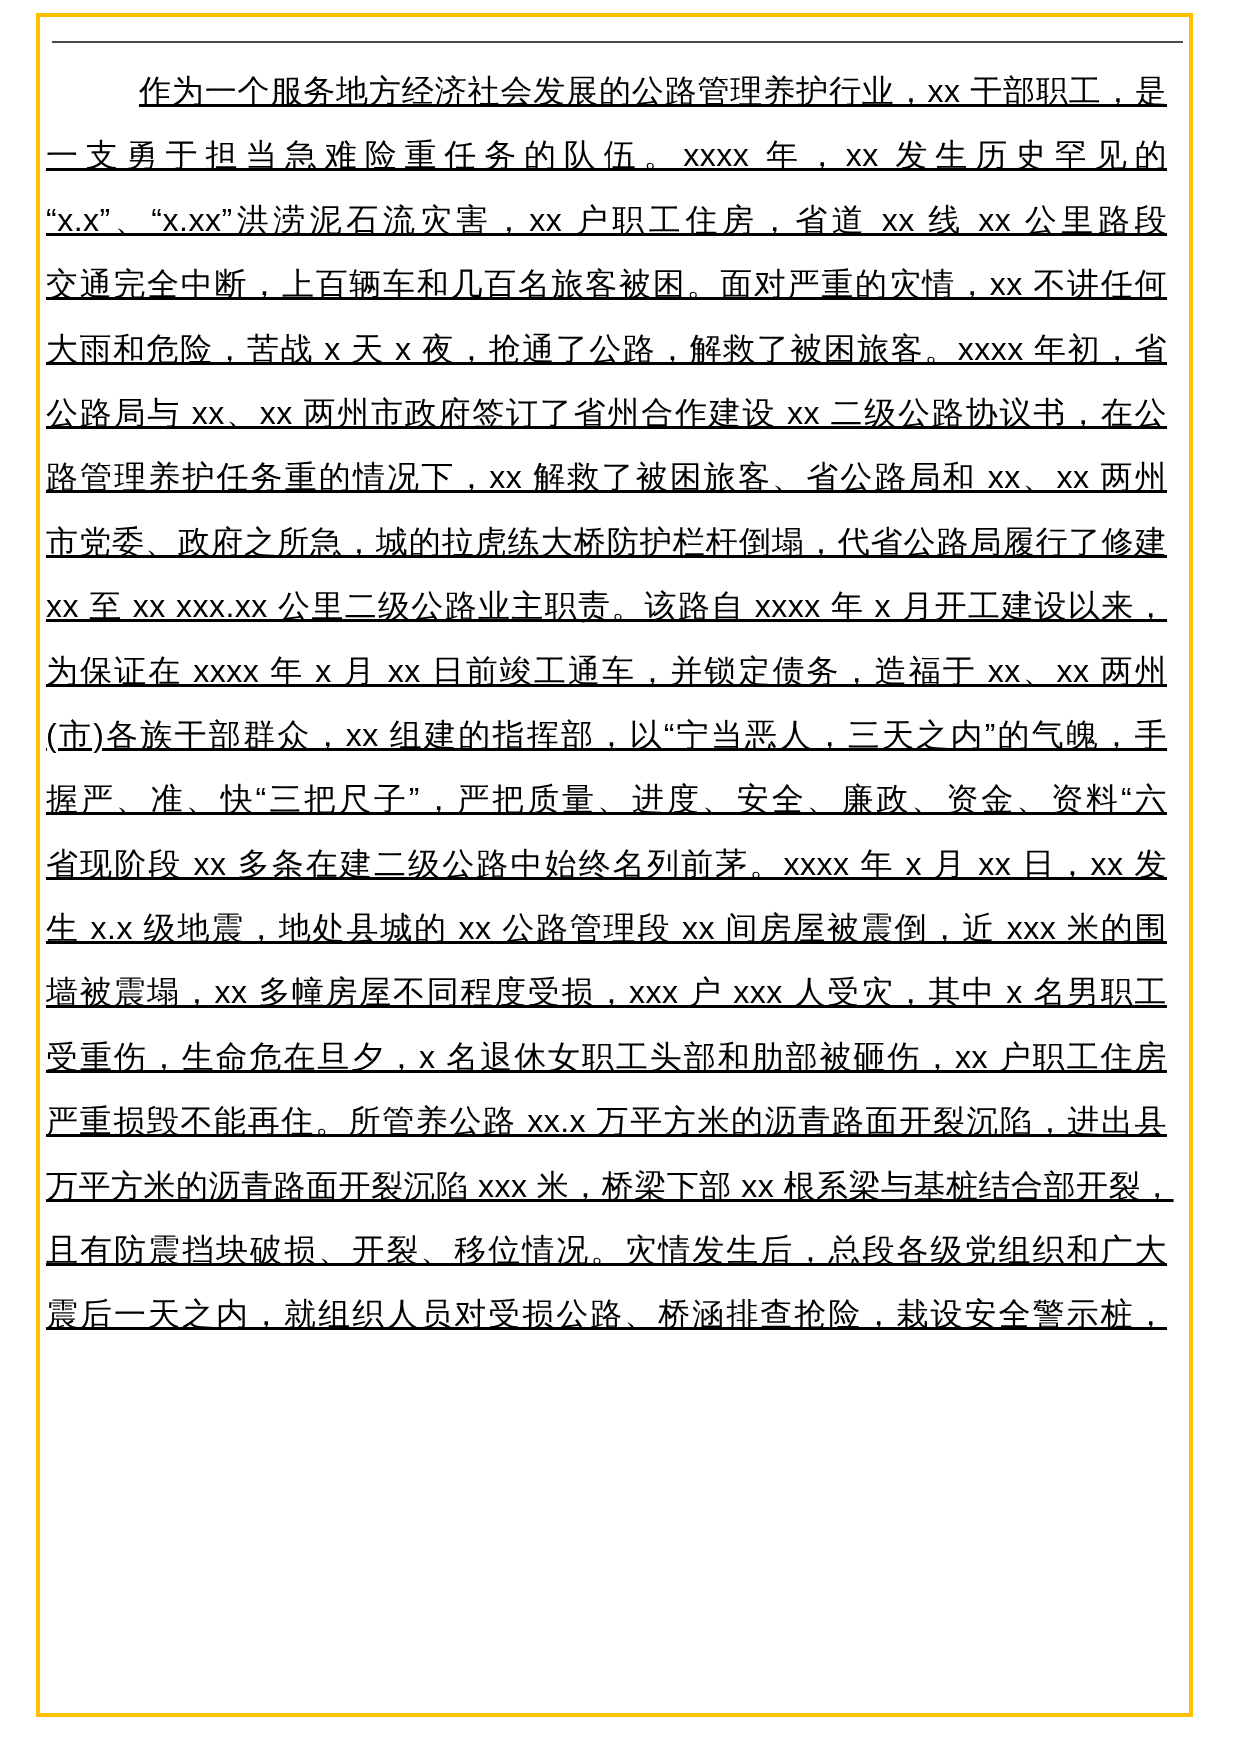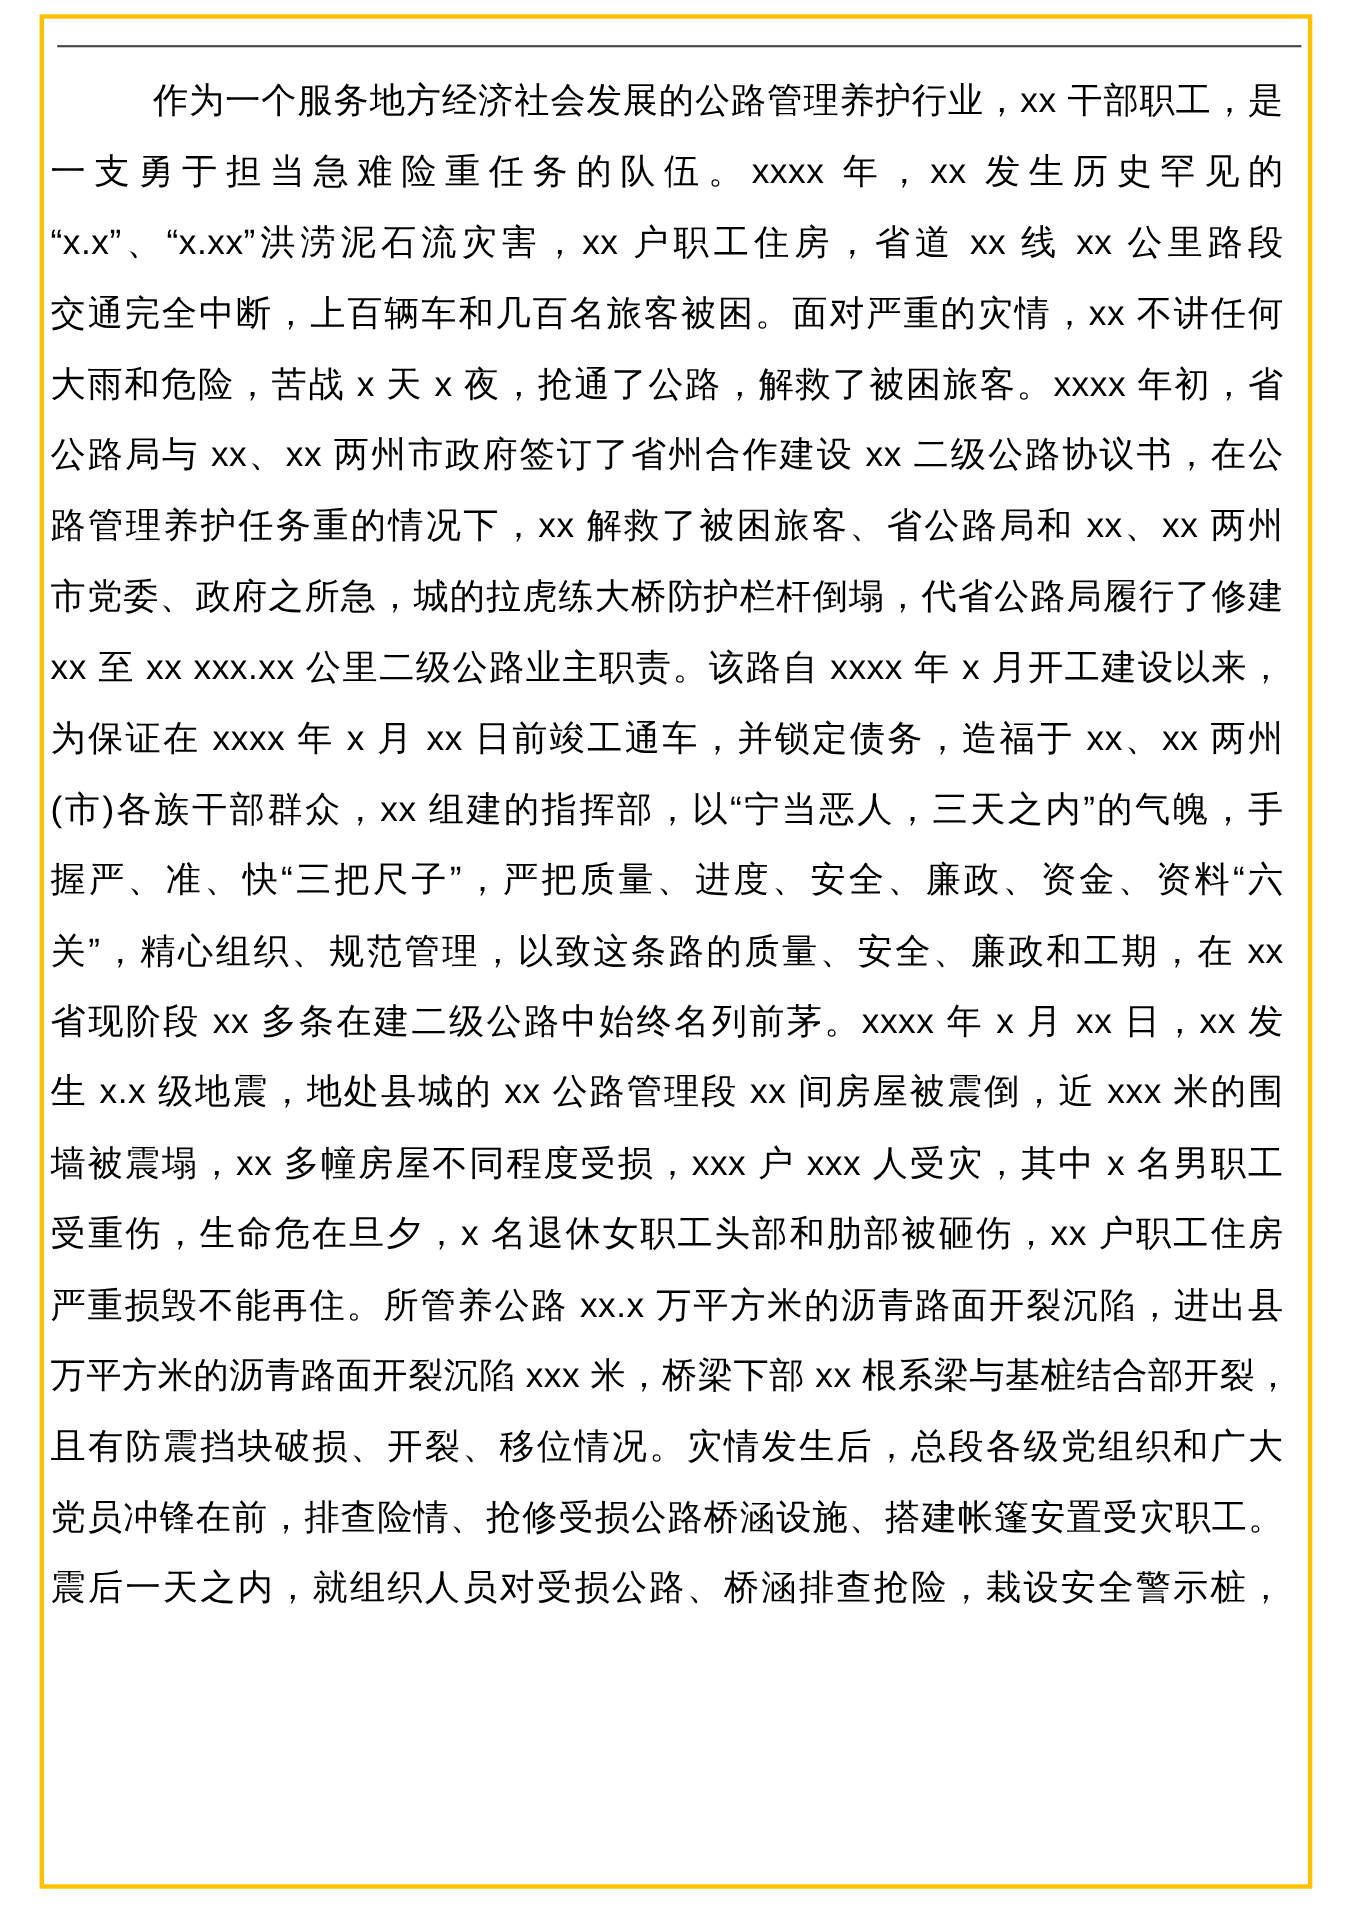--- a/index.html
+++ b/index.html
@@ -43,20 +43,21 @@
     font-weight: 400;
   }
   .line {
     height: 64.4px;
     line-height: 64.4px;
     white-space: nowrap;
     text-align: justify;
     text-align-last: justify;
     text-justify: inter-ideograph;
     letter-spacing: 0.5px;
+    text-decoration: underline;
   }
   .line.first {
     text-indent: 93px;
   }
 </style>
 </head>
 <body>
 
 <div class="page" style="--page-bg: #ffffff; --border-color: #ffc000; --rule-color: #4a4a4a; --text-color: #000000;">
   <div class="page-border"></div>
@@ -67,24 +68,22 @@
       <div class="line">“x.x”、“x.xx”洪涝泥石流灾害，xx 户职工住房，省道 xx 线 xx 公里路段</div>
       <div class="line">交通完全中断，上百辆车和几百名旅客被困。面对严重的灾情，xx 不讲任何</div>
       <div class="line">大雨和危险，苦战 x 天 x 夜，抢通了公路，解救了被困旅客。xxxx 年初，省</div>
       <div class="line">公路局与 xx、xx 两州市政府签订了省州合作建设 xx 二级公路协议书，在公</div>
       <div class="line">路管理养护任务重的情况下，xx 解救了被困旅客、省公路局和 xx、xx 两州</div>
       <div class="line">市党委、政府之所急，城的拉虎练大桥防护栏杆倒塌，代省公路局履行了修建</div>
       <div class="line">xx 至 xx xxx.xx 公里二级公路业主职责。该路自 xxxx 年 x 月开工建设以来，</div>
       <div class="line">为保证在 xxxx 年 x 月 xx 日前竣工通车，并锁定债务，造福于 xx、xx 两州</div>
       <div class="line">(市)各族干部群众，xx 组建的指挥部，以“宁当恶人，三天之内”的气魄，手</div>
       <div class="line">握严、准、快“三把尺子”，严把质量、进度、安全、廉政、资金、资料“六</div>
-      <div class="line">关”，精心组织、规范管理，以致这条路的质量、安全、廉政和工期，在 xx</div>
       <div class="line">省现阶段 xx 多条在建二级公路中始终名列前茅。xxxx 年 x 月 xx 日，xx 发</div>
       <div class="line">生 x.x 级地震，地处县城的 xx 公路管理段 xx 间房屋被震倒，近 xxx 米的围</div>
       <div class="line">墙被震塌，xx 多幢房屋不同程度受损，xxx 户 xxx 人受灾，其中 x 名男职工</div>
       <div class="line">受重伤，生命危在旦夕，x 名退休女职工头部和肋部被砸伤，xx 户职工住房</div>
       <div class="line">严重损毁不能再住。所管养公路 xx.x 万平方米的沥青路面开裂沉陷，进出县</div>
       <div class="line">万平方米的沥青路面开裂沉陷 xxx 米，桥梁下部 xx 根系梁与基桩结合部开裂，</div>
       <div class="line">且有防震挡块破损、开裂、移位情况。灾情发生后，总段各级党组织和广大</div>
-      <div class="line">党员冲锋在前，排查险情、抢修受损公路桥涵设施、搭建帐篷安置受灾职工。</div>
       <div class="line">震后一天之内，就组织人员对受损公路、桥涵排查抢险，栽设安全警示桩，</div>
     </div>
 </div>
 
 </body></html>

